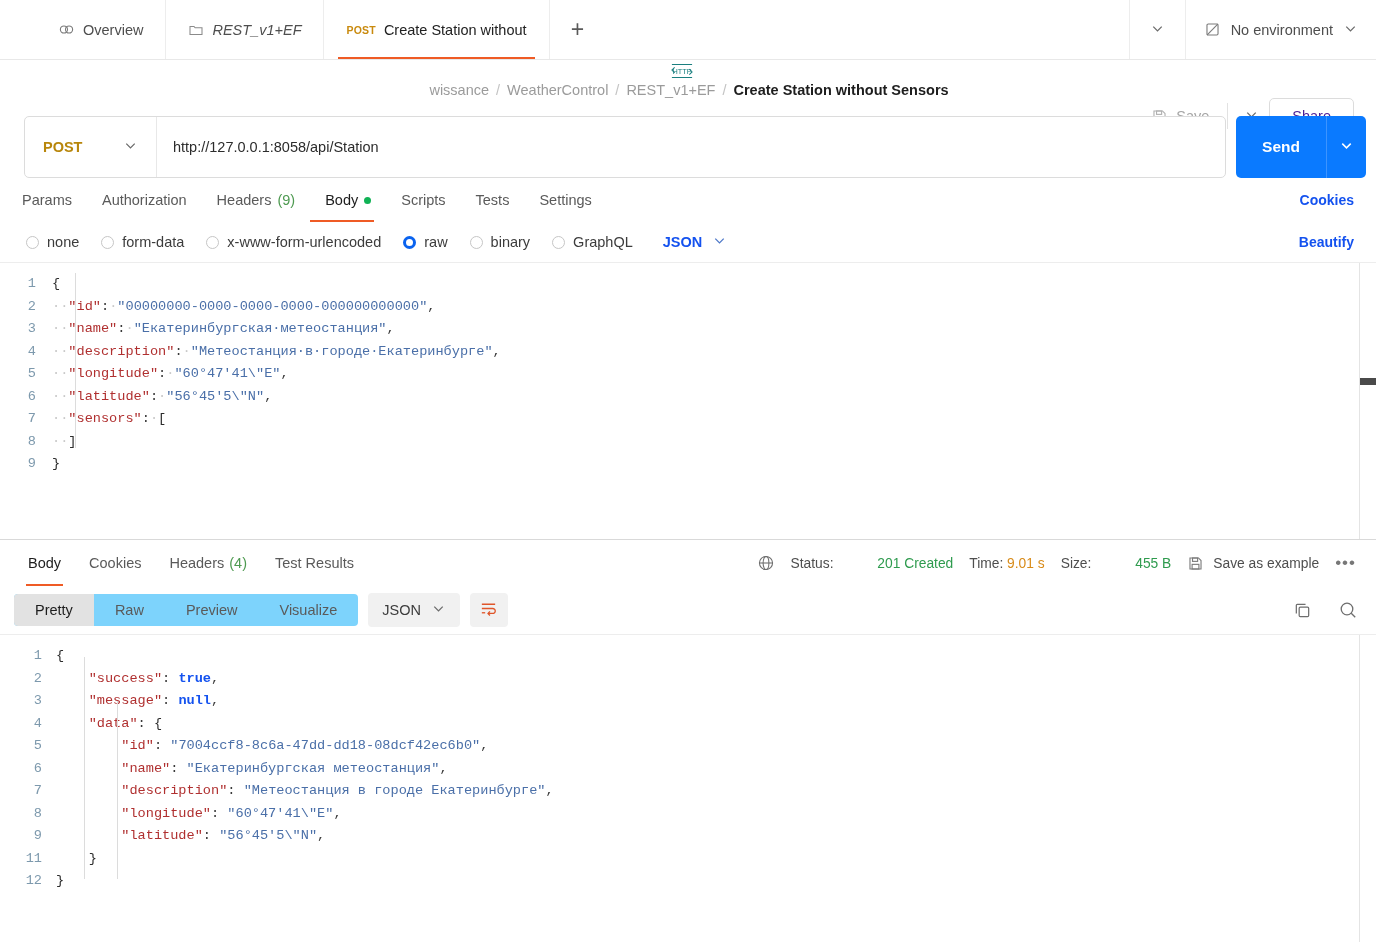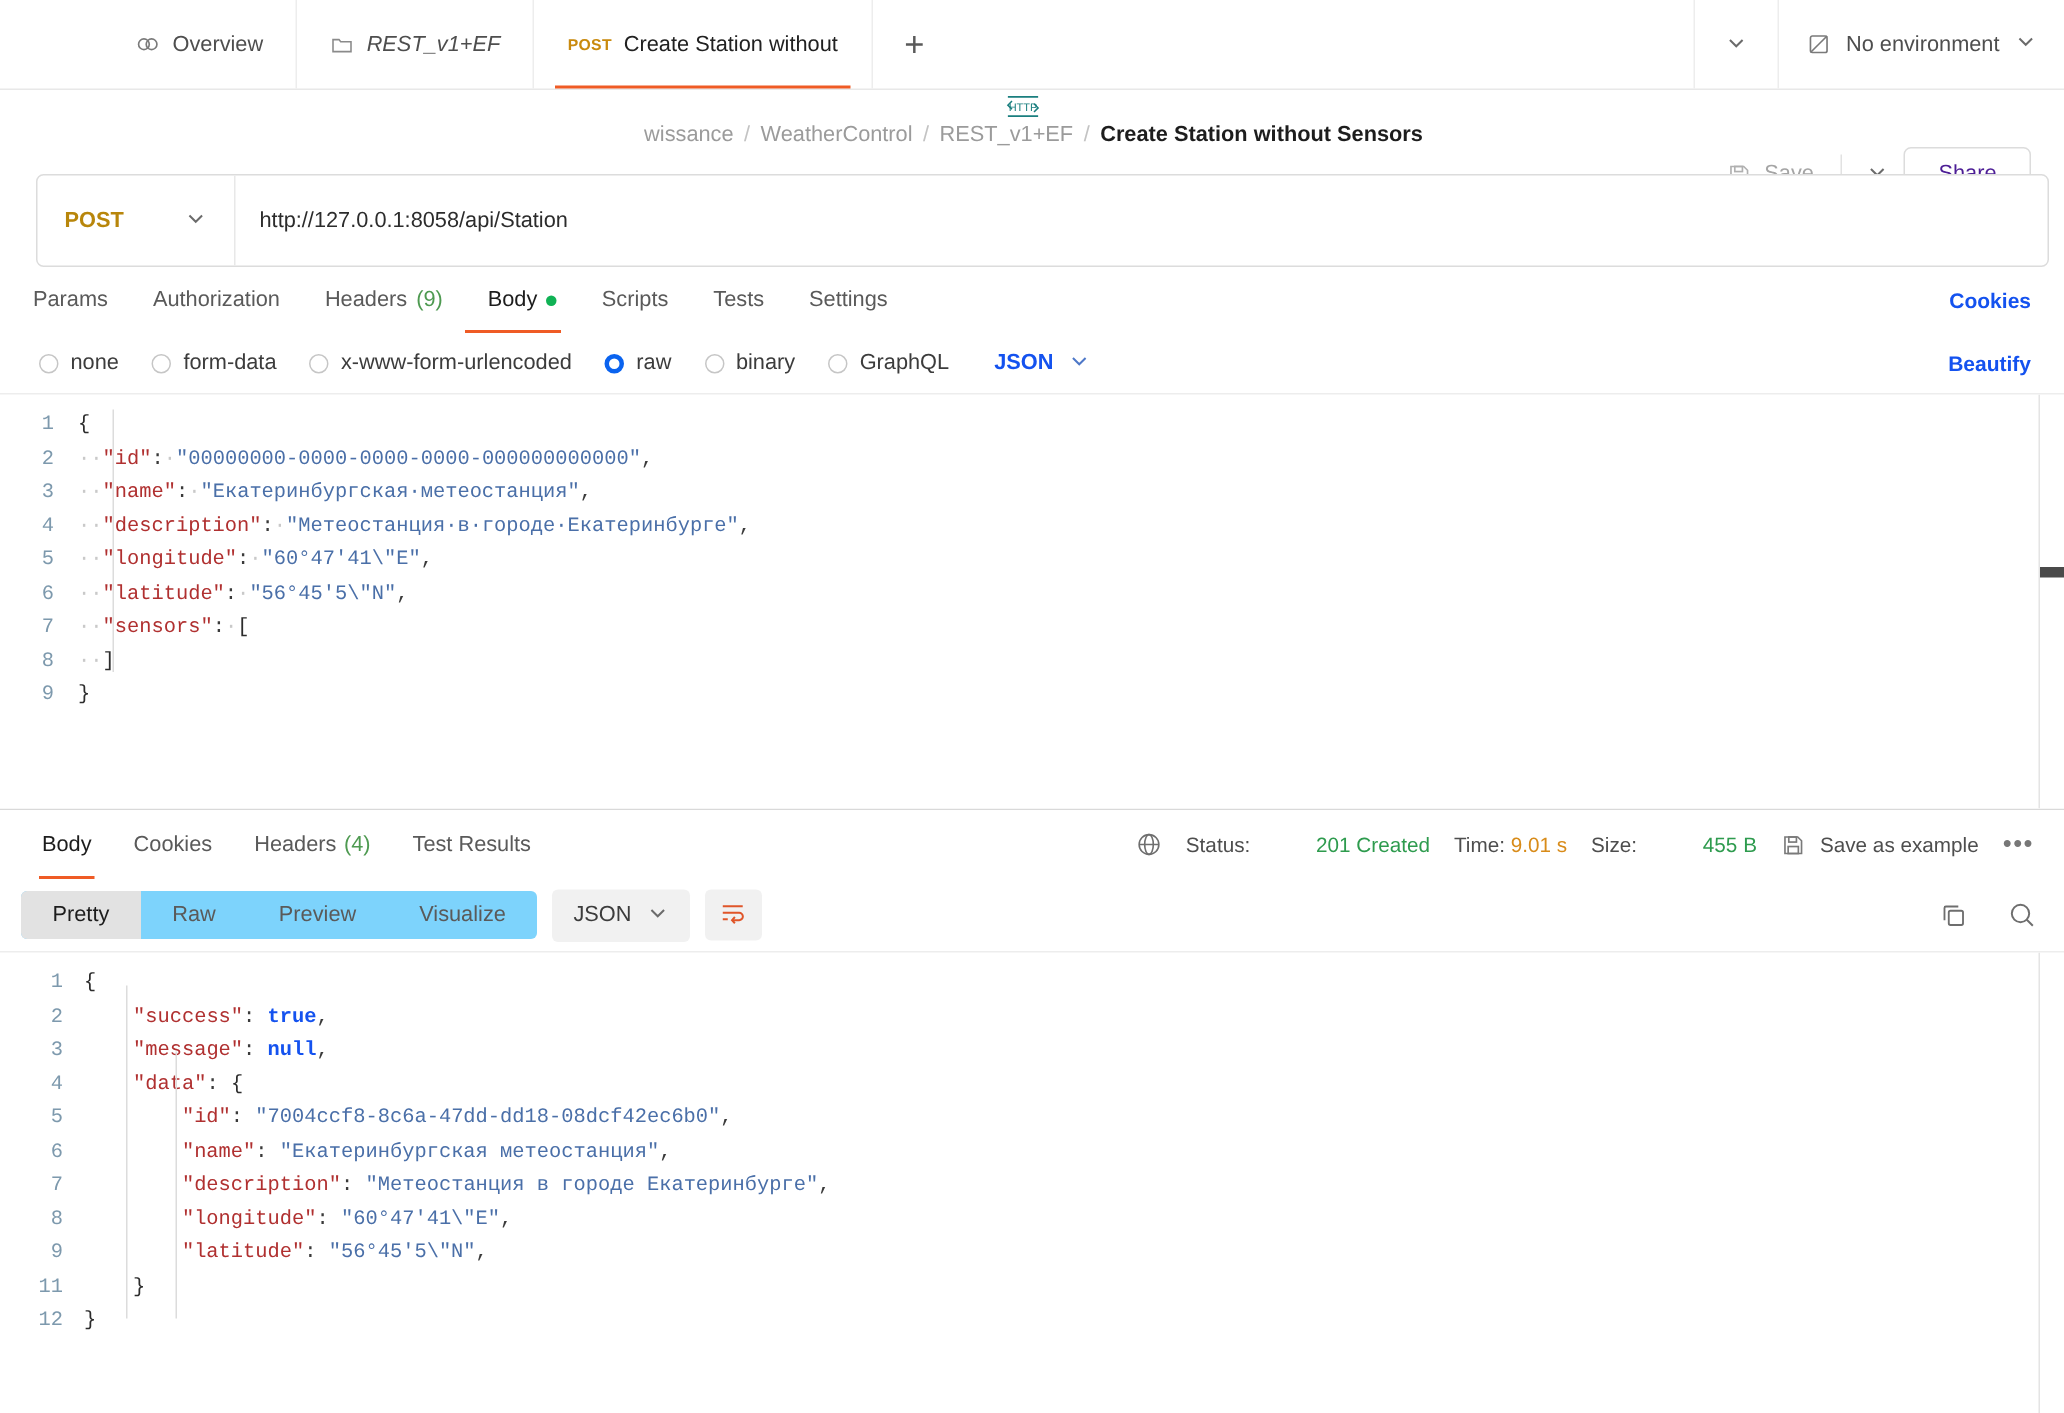--- a/index.html
+++ b/index.html
@@ -26,21 +26,21 @@
   .tab {
     display: flex; align-items: center; gap: 8px;
     padding: 0 22px;
     border-right: 1px solid #ededed;
     position: relative;
     cursor: pointer;
     font-size: 14.5px;
     color: #4e4e4e;
     white-space: nowrap;
   }
-  .tab.first { padding-left: 90px; }
+  .tab.first { padding-left: 58px; }
   .tab.italic { font-style: italic; }
   .tab.active { color: #212121; }
   .tab.active::after {
     content: ""; position: absolute; left: 14px; right: 14px; bottom: 0;
     height: 2.5px; background: #ef5b25;
   }
   .tab .method-pill {
     font-size: 10.5px; font-weight: bold; color: #c98a0e; letter-spacing: .2px;
   }
   .tab-add {
@@ -344,20 +344,30 @@
     <div class="url-box">
       <div class="method-sel">
         <span>POST</span>
         <span class="chev">
           <svg width="15" height="15" viewBox="0 0 16 16" fill="none" stroke="#6b6b6b" stroke-width="1.4">
               <path d="M3.5 6l4.5 4.5L12.5 6"></path>
             </svg>
         </span>
       </div>
       <input class="url-input" type="text" readonly="" value="http://127.0.0.1:8058/api/Station" style="">
+    </div>
+    <div class="send-wrap">
+      <button class="send-btn">Send</button>
+      <button class="send-chev">
+        <span>
+          <svg width="15" height="15" viewBox="0 0 16 16" fill="none" stroke="#ffffff" stroke-width="1.6">
+              <path d="M3.5 6l4.5 4.5L12.5 6"></path>
+            </svg>
+        </span>
+      </button>
     </div>
   </div>
 
   <div class="reqtabs">
     <div class="reqtab first">
       <span>Params</span>
     </div>
     <div class="reqtab">
       <span>Authorization</span>
     </div>

